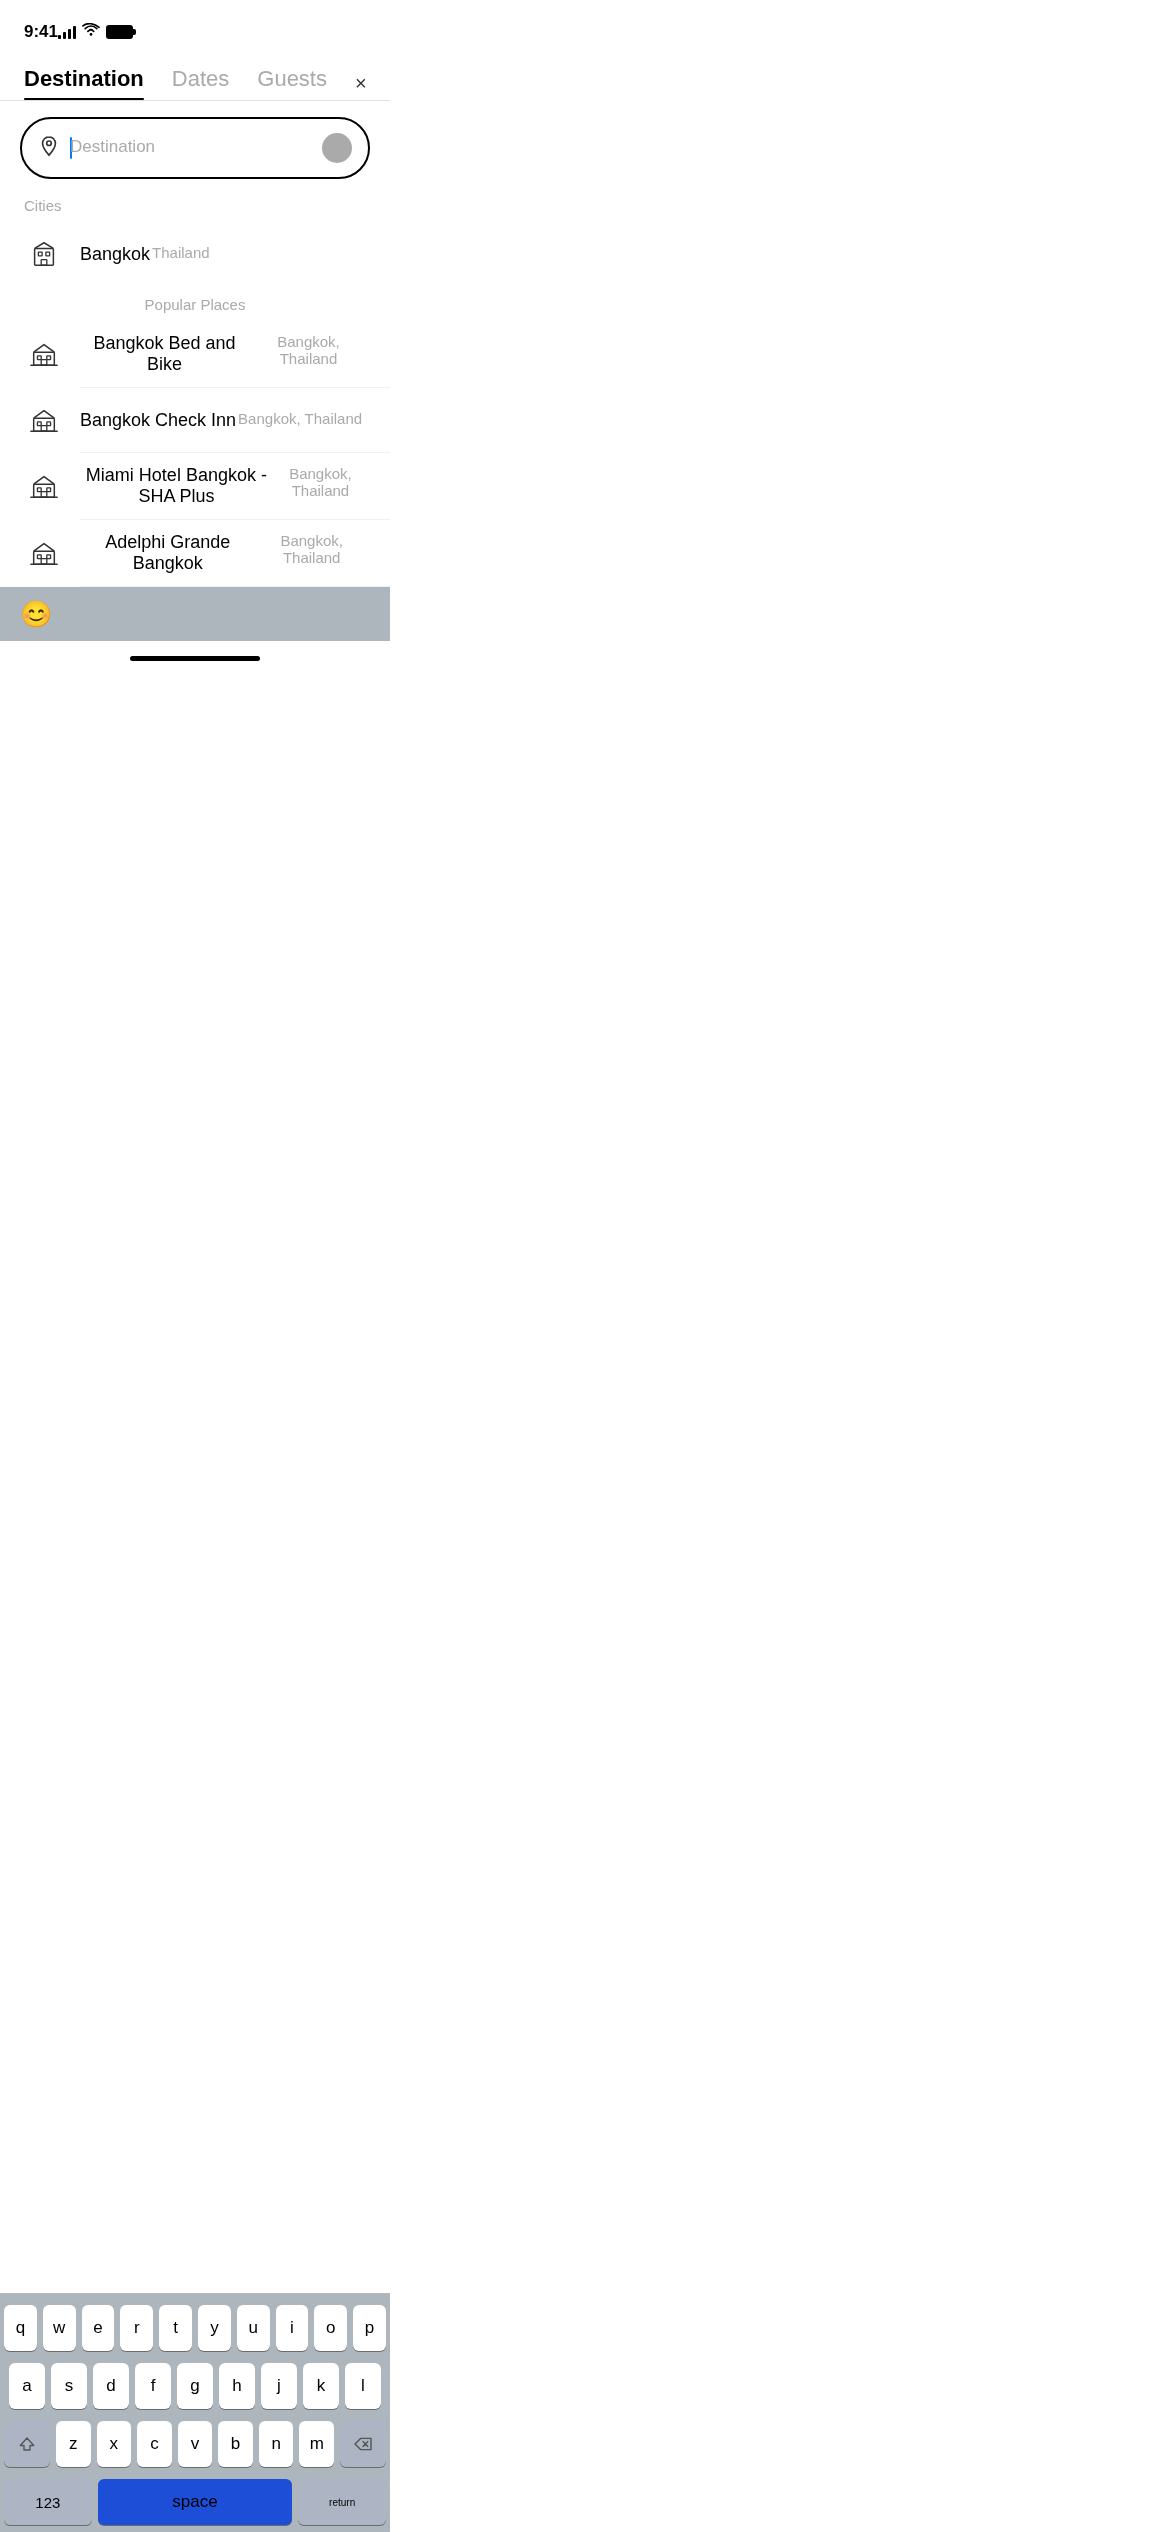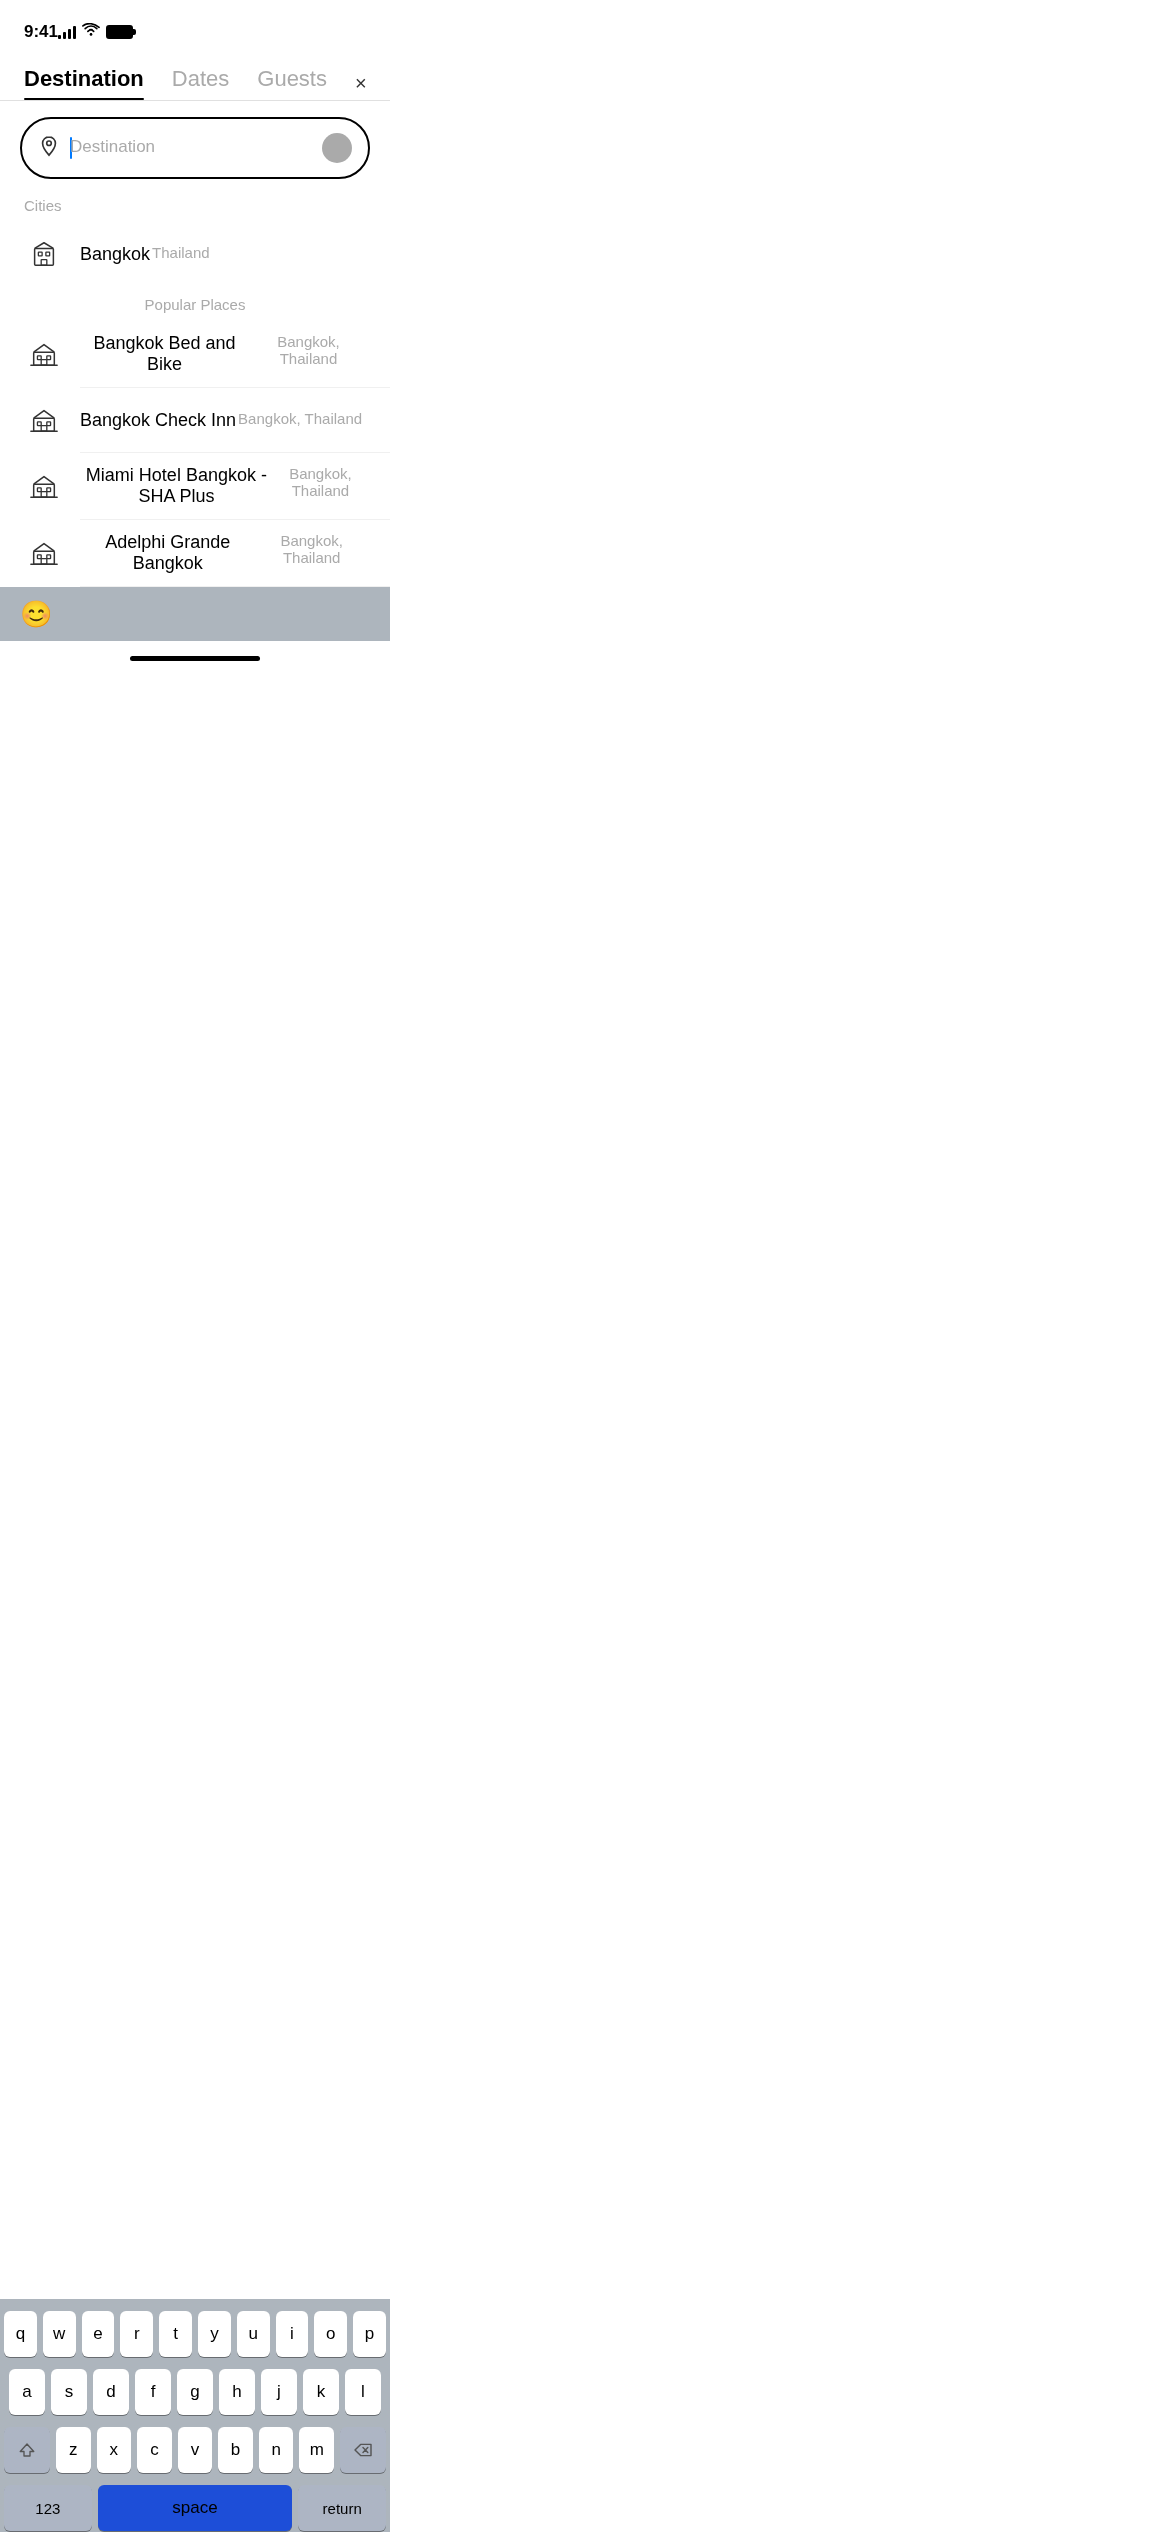--- a/index.html
+++ b/index.html
@@ -256,21 +256,21 @@
     .key.space {
       background: #1d4ed8;
       flex: 4;
       max-width: 200px;
       font-size: 17px;
     }
     .key.return-key {
       background: #adb5c4;
       flex: 1.8;
       max-width: 90px;
-      font-size: 15px;
+      font-size: 10px;
     }
     .key.number-key {
       background: #adb5c4;
       flex: 1.8;
       max-width: 90px;
       font-size: 15px;
     }
     .key.shift-key {
       background: #adb5c4;
       flex: 1.5;
@@ -280,21 +280,21 @@
       background: #adb5c4;
       flex: 1.5;
       max-width: 46px;
     }
 
     .keyboard-bottom-row {
       display: flex;
       justify-content: space-between;
       gap: 6px;
       margin-bottom: 0;
-      padding-bottom: 1px;
+      padding-bottom: 7px;
     }
 
     .emoji-area {
       background: #adb5bd;
       height: 54px;
       display: flex;
       align-items: center;
       padding: 0 20px;
     }
     .emoji-btn {

